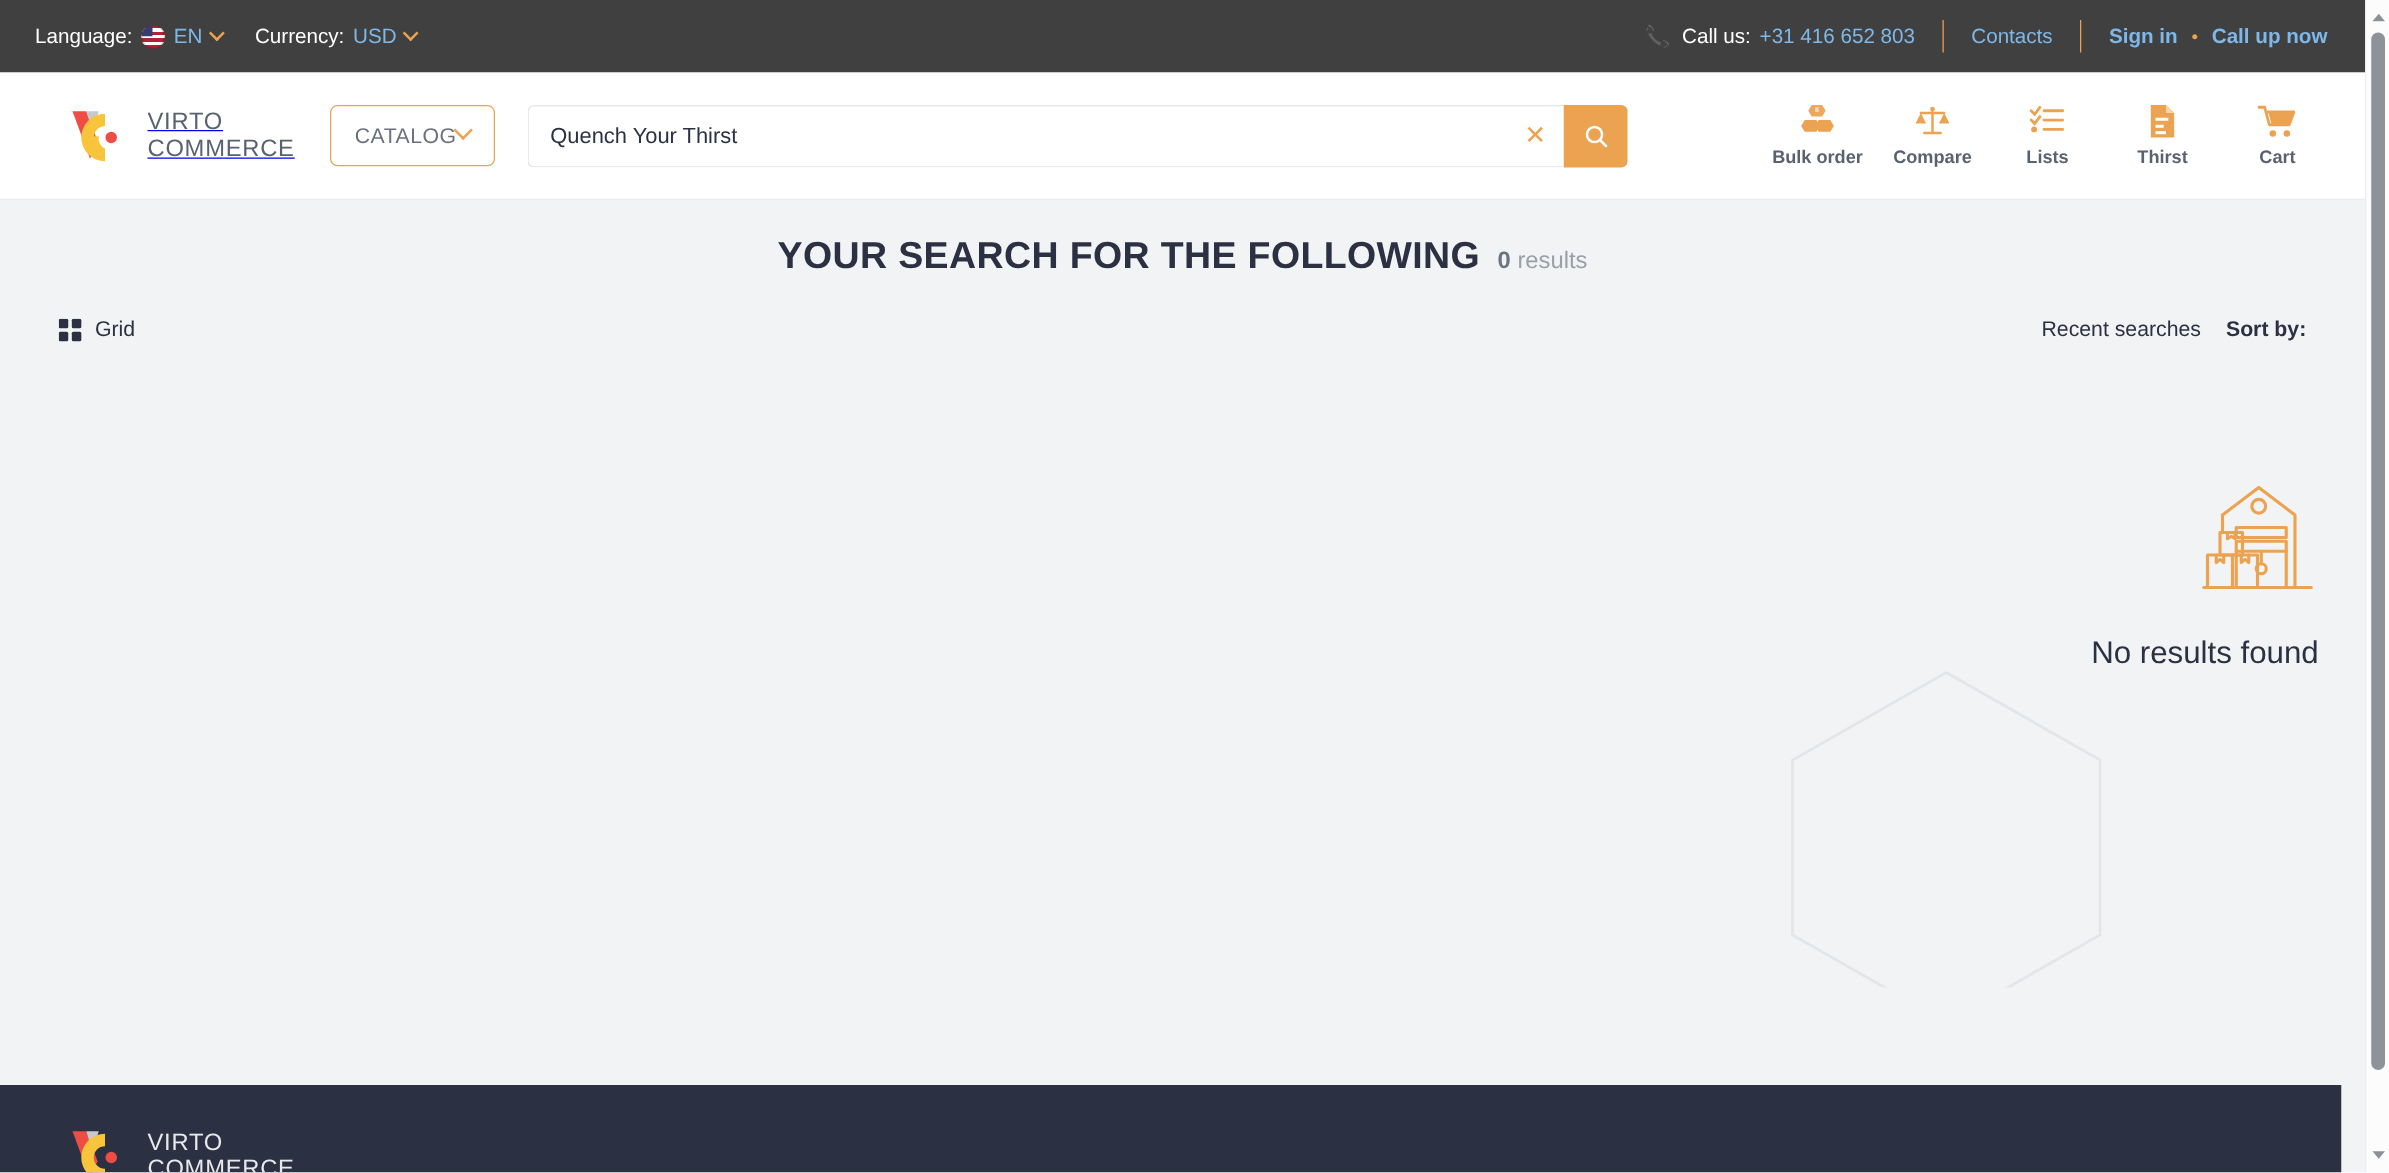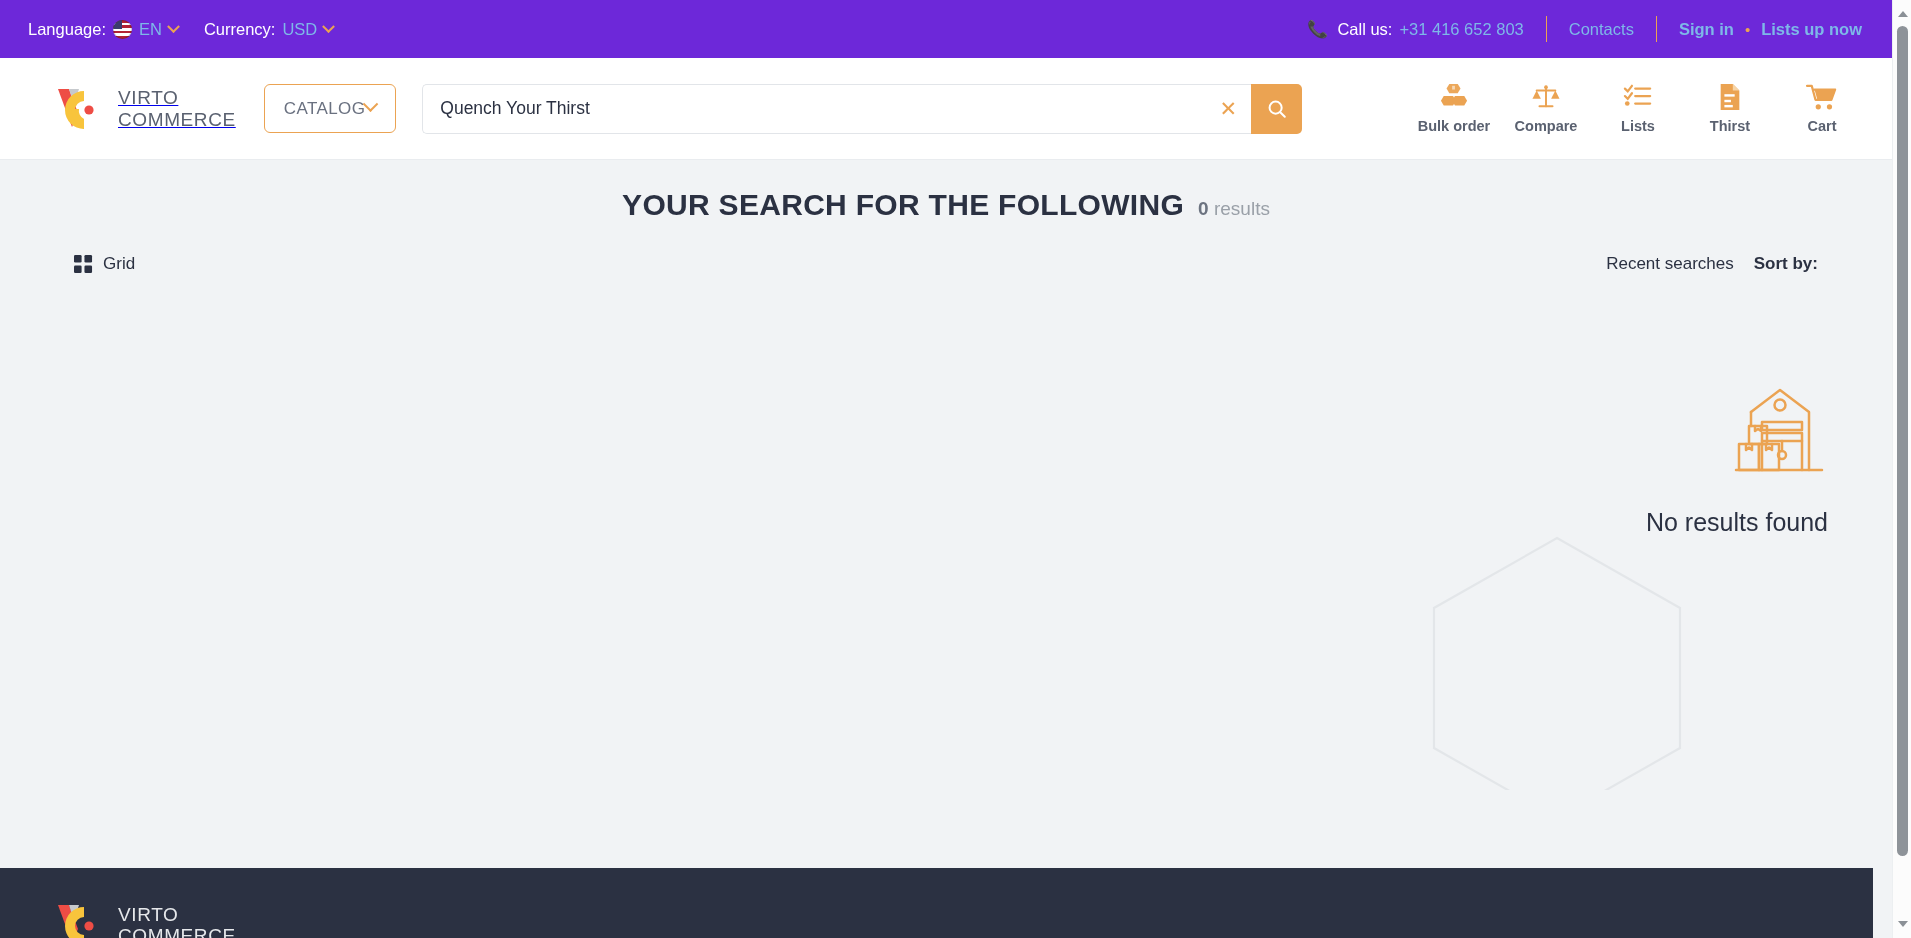--- a/index.html
+++ b/index.html
@@ -15,21 +15,21 @@
     overflow: hidden;
   }
   .page {
     position: absolute; inset: 0 19px 0 0;
     background: #f1f3f5;
   }
 
   
   .topbar {
     height: 58px;
-    background: #6d28d9;
+    background: #404040;
     display: flex;
     align-items: center;
     padding: 0 30px 0 28px;
     color: #ffffff;
     font-size: 16.5px;
   }
   .topbar-left { display: flex; align-items: center; gap: 26px; }
   .tb-group { display: flex; align-items: center; gap: 7px; white-space: nowrap; }
   .tb-label { color: #ffffff; }
   .tb-value { color: #7eb8e8; }
@@ -118,21 +118,21 @@
     gap: 7px; cursor: pointer; text-decoration: none;
   }
   .hact .lbl { font-size: 14.5px; color: #5a6170; font-weight: 600; }
 
   
   .main { position: relative; height: 630px; overflow: hidden; }
   .hexwm {
     position: absolute; right: 200px; bottom: -40px;
     width: 270px; height: 300px; pointer-events: none;
   }
-  .container { padding: 0 64px; position: relative; }
+  .container { padding: 0 37px; position: relative; }
   .title-row {
     display: flex; align-items: baseline; justify-content: center;
     gap: 14px; padding-top: 28px;
   }
   .page-title {
     font-size: 30px; font-weight: bold; color: #2b3142;
     letter-spacing: .3px; text-transform: uppercase;
   }
   .res-count { font-size: 19px; color: #9aa0a8; }
   .res-count b { color: #6c7380; font-weight: bold; }
@@ -227,21 +227,21 @@
       </div>
       <div class="topbar-right">
         <span class="phone-ico">📞</span>
         <span class="tb-label">Call us:</span>
         <a class="lnk" style="margin-left:7px" href="#">+31 416 652 803</a>
         <span class="tb-sep"></span>
         <a class="lnk" href="#">Contacts</a>
         <span class="tb-sep"></span>
         <a class="lnk b" href="#">Sign in</a>
         <span class="dot-sep">•</span>
-        <a class="lnk b" href="#">Lists up now</a>
+        <a class="lnk b" href="#">Call up now</a>
       </div>
     </div>
 
     <div class="header">
       <a class="logo" href="#">
         <svg class="logo-mark" viewBox="0 0 52 52">
           <path d="M4 6 L15 6 L24 30 L18 44 Z" fill="#ee4d45"></path>
           <path d="M15 6 L25 6 L20 22 Z" fill="#c6c9cd"></path>
           <path d="M30 8 A19 19 0 0 0 30 46 L30 36 A9 9 0 0 1 30 18 Z" fill="#f8c43c"></path>
           <path d="M18 26 A19 19 0 0 0 30 46 L30 36 A9 9 0 0 1 25 26 Z" fill="#f8c43c"></path>

